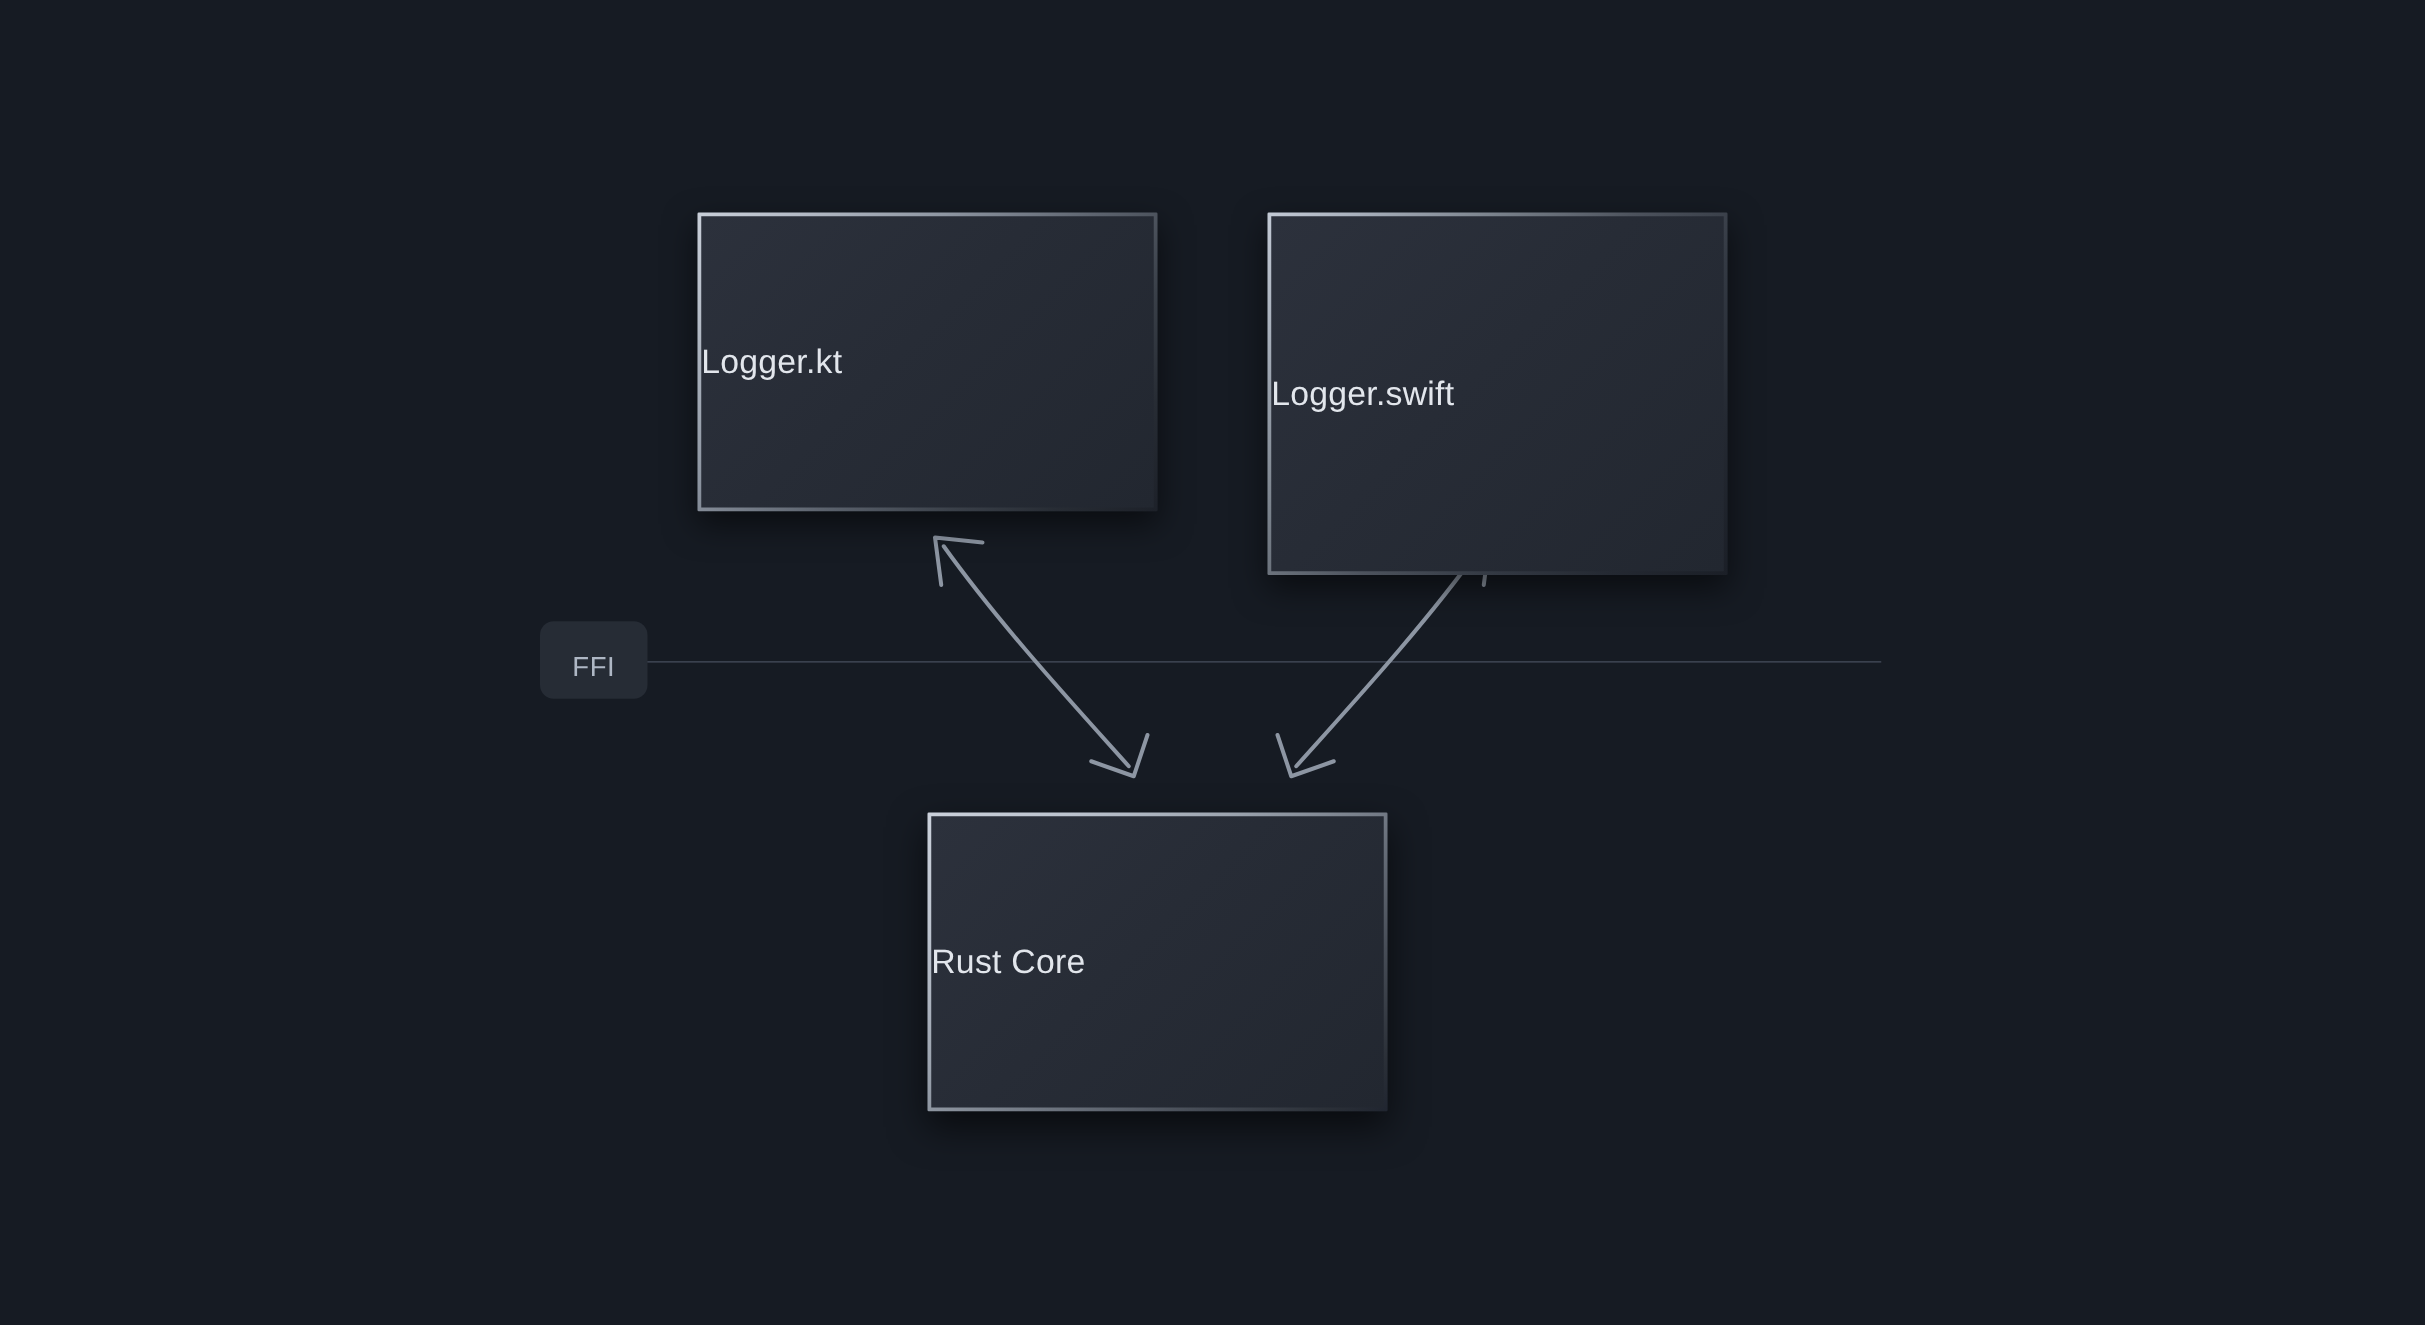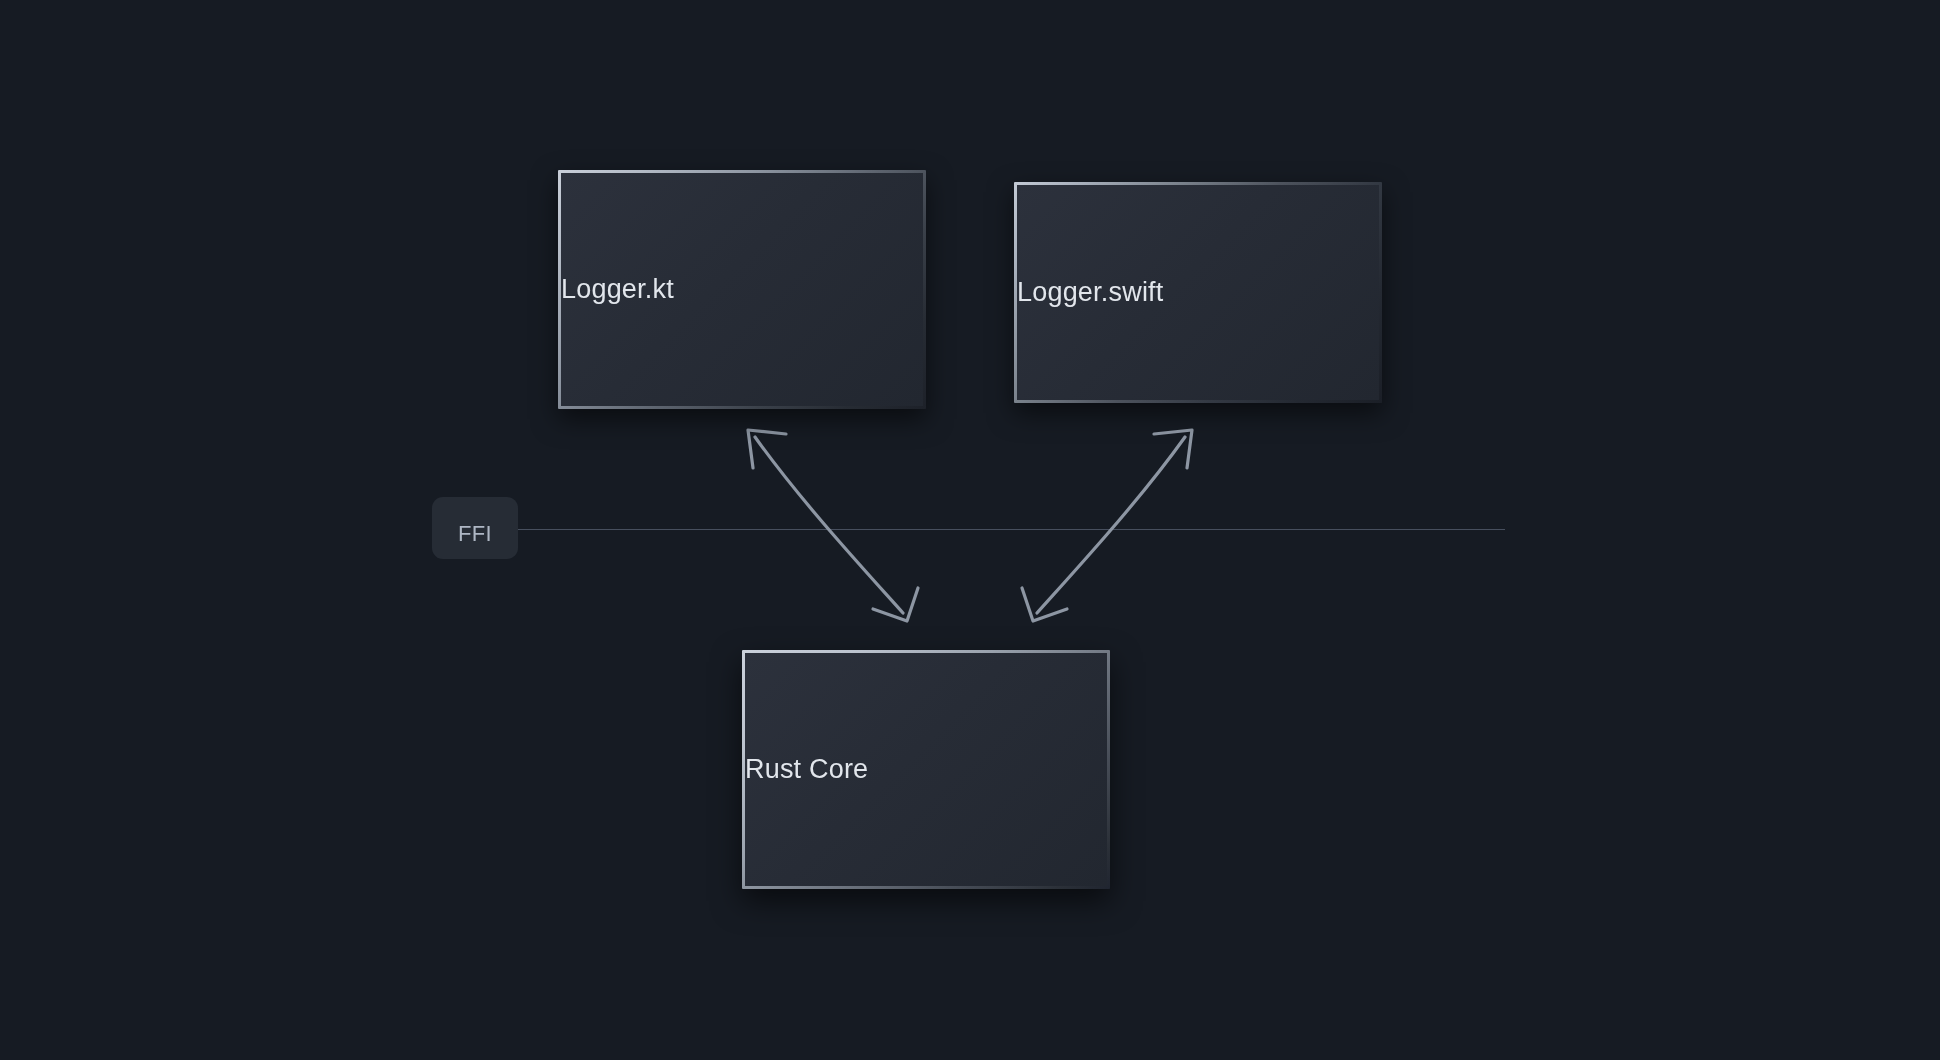--- a/index.html
+++ b/index.html
@@ -153,21 +153,21 @@
       <path class="edge-head" d="M 1067 609 L 1033 621 L 1022 588" style="stroke: rgb(141, 150, 163); stroke-width: 3.2;"></path>
     </g>
   </svg>
 
   <div class="node bevel-strong" id="node-logger-kt" style="left: 558px; top: 170px; width: 368px; height: 239px;">
     <div class="node-inner">
       <span class="node-label" style="color: rgb(226, 230, 236);">Logger.kt</span>
     </div>
   </div>
 
-  <div class="node bevel-soft" id="node-logger-swift" style="left: 1014px; top: 170px; width: 368px; height: 221px; margin-top: 12px;">
+  <div class="node bevel-soft" id="node-logger-swift" style="left: 1014px; top: 170px; width: 368px; height: 290px;">
     <div class="node-inner">
       <span class="node-label" style="color: rgb(226, 230, 236);">Logger.swift</span>
     </div>
   </div>
 
   <div class="node bevel-even" id="node-rust-core" style="left: 742px; top: 650px; width: 368px; height: 239px;">
     <div class="node-inner">
       <span class="node-label" style="color: rgb(226, 230, 236);">Rust Core</span>
     </div>
   </div>

